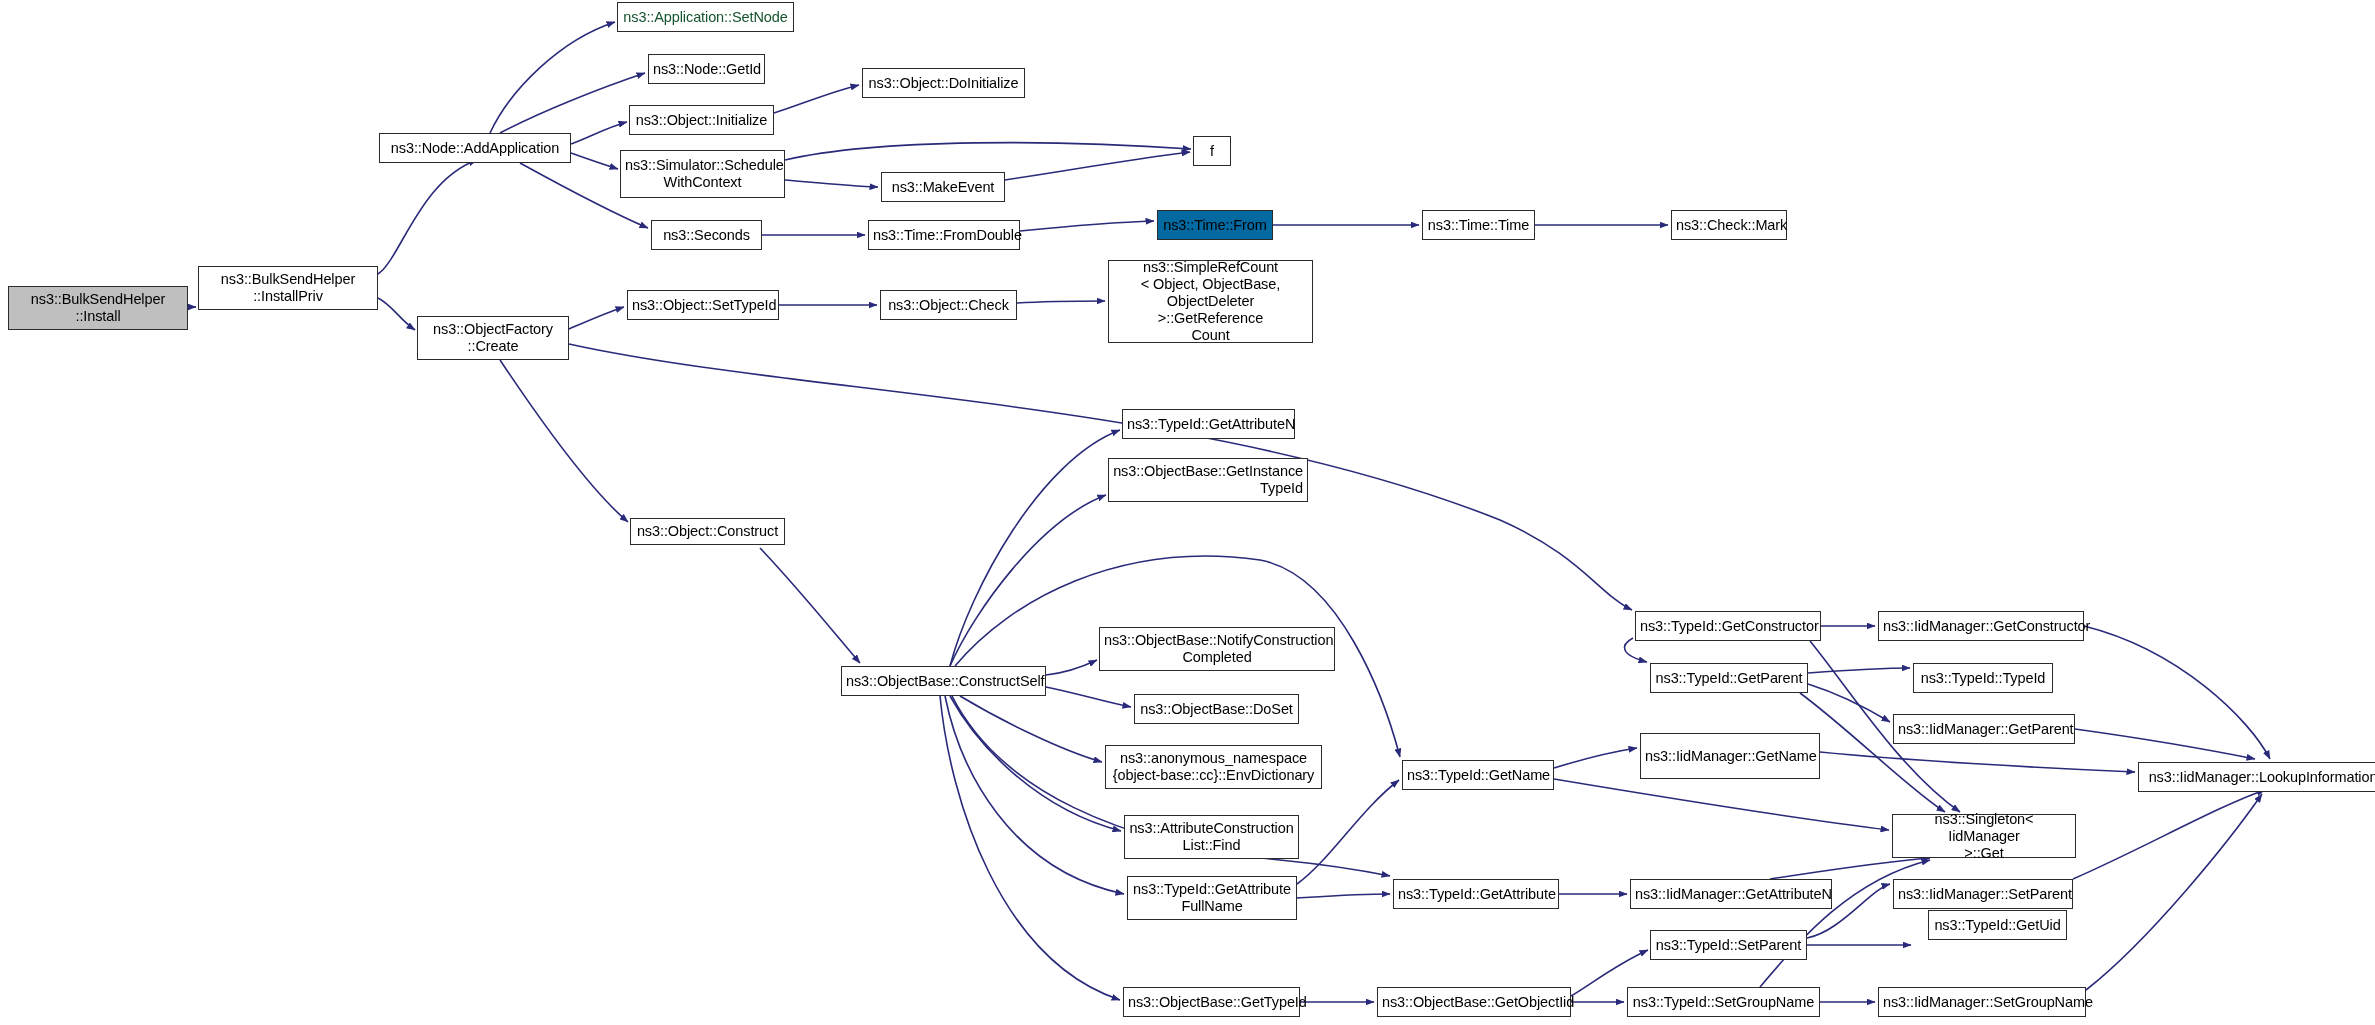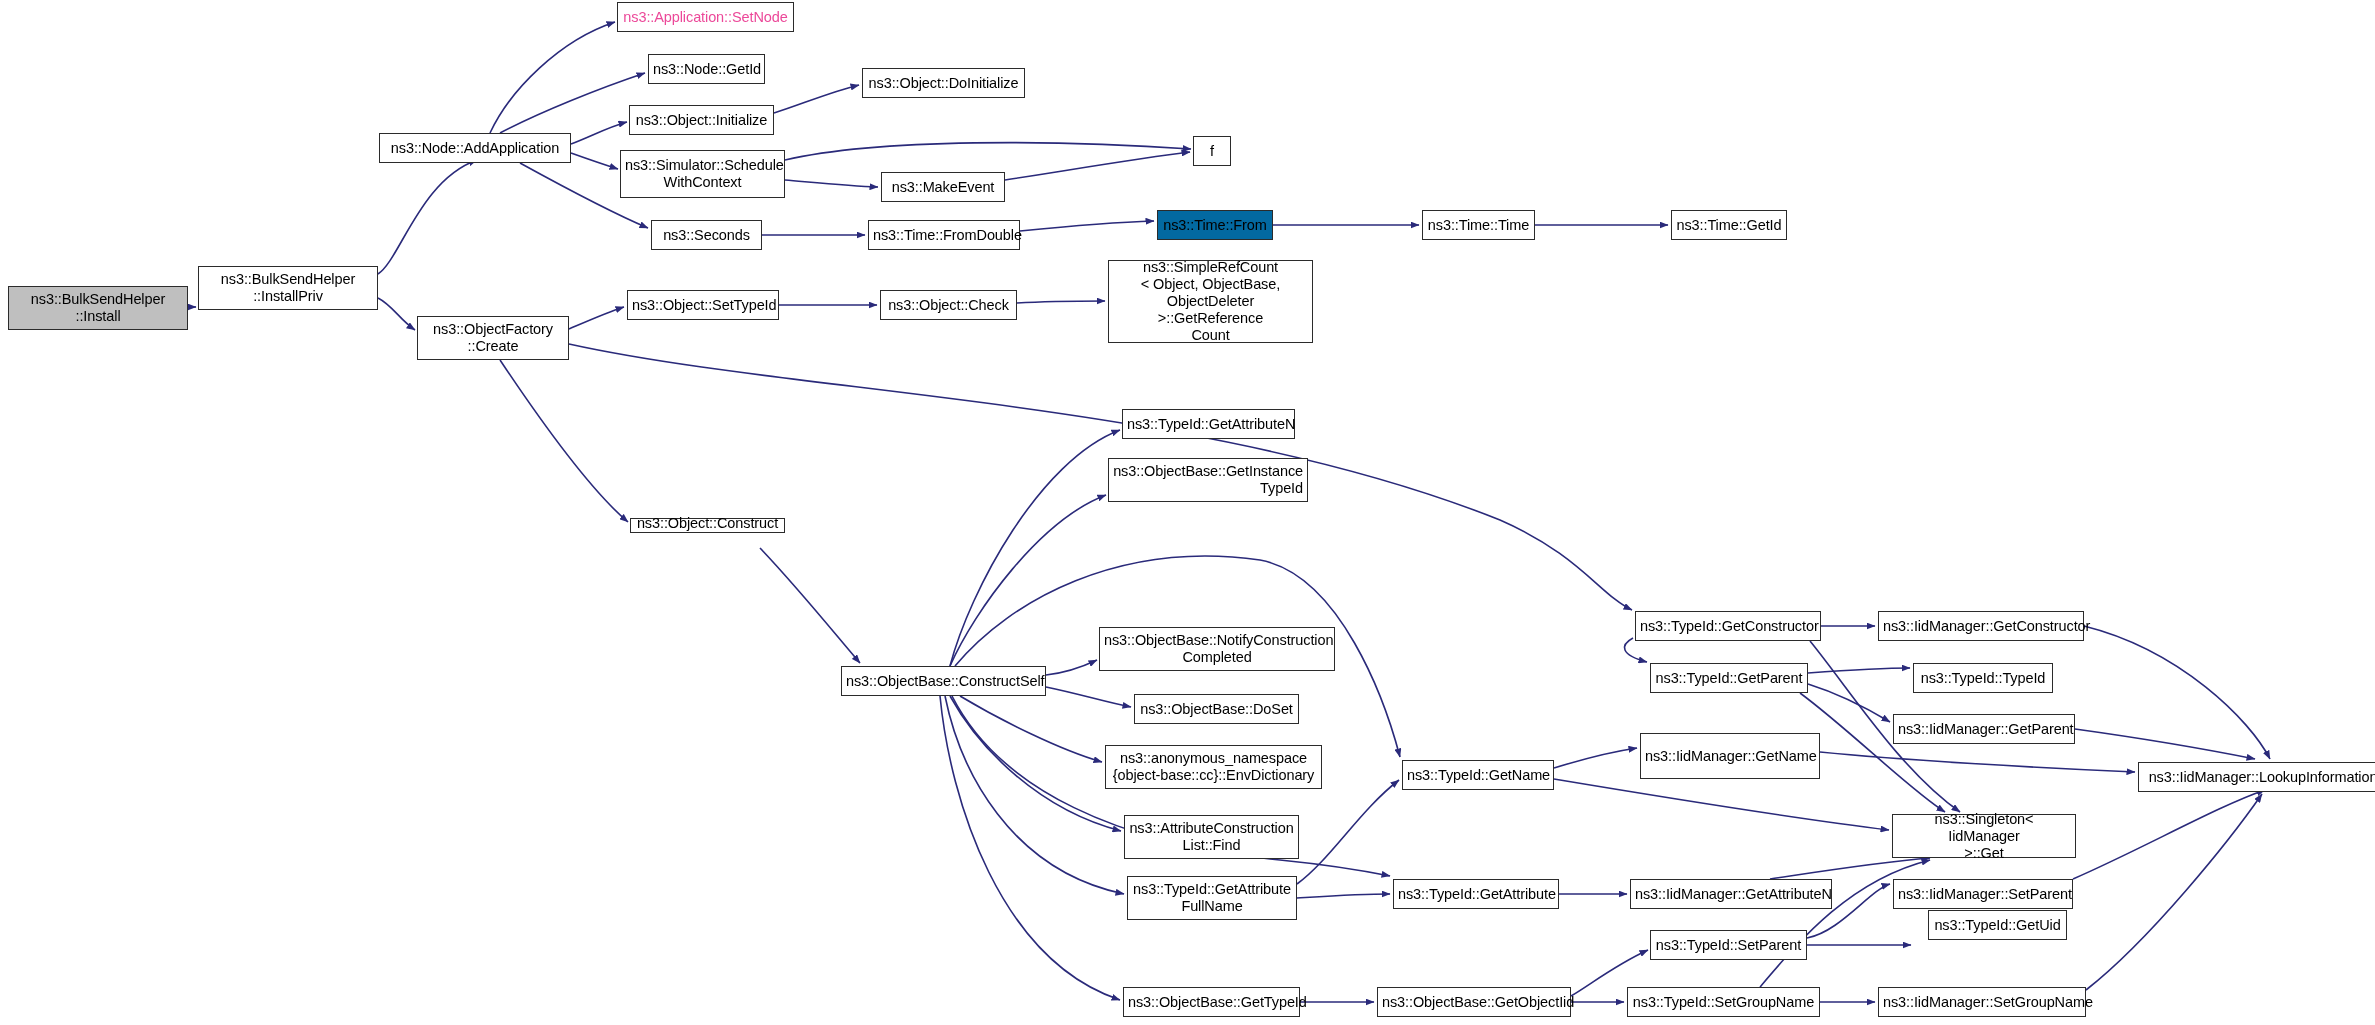--- a/index.html
+++ b/index.html
@@ -82,42 +82,42 @@
         <path d="M 1760,987 C 1800,940 1850,880 1930,860" marker-end="url(#arrow)"></path>
         <path d="M 1770,879 C 1830,870 1880,862 1930,858" marker-end="url(#arrow)"></path>
       </g>
   </svg>
   <div id="node-layer">
       <div class="node root" style="left: 8px; top: 286px; width: 180px; height: 44px; border-color: rgb(43, 43, 43); background: rgb(191, 191, 191); color: rgb(0, 0, 0);"><span class="lbl">ns3::BulkSendHelper
 ::Install</span></div>
       <div class="node" style="left: 198px; top: 266px; width: 180px; height: 44px; border-color: rgb(43, 43, 43); background: rgb(255, 255, 255); color: rgb(0, 0, 0);"><span class="lbl">ns3::BulkSendHelper
 ::InstallPriv</span></div>
       <div class="node" style="left: 379px; top: 133px; width: 192px; height: 30px; border-color: rgb(43, 43, 43); background: rgb(255, 255, 255); color: rgb(0, 0, 0);"><span class="lbl">ns3::Node::AddApplication</span></div>
-      <div class="node" style="left: 617px; top: 2px; width: 177px; height: 30px; border-color: rgb(43, 43, 43); background: rgb(255, 255, 255); color: #ec4899;"><span class="lbl">ns3::Application::SetNode</span></div>
+      <div class="node" style="left: 617px; top: 2px; width: 177px; height: 30px; border-color: rgb(43, 43, 43); background: rgb(255, 255, 255); color: #14532d;"><span class="lbl">ns3::Application::SetNode</span></div>
       <div class="node" style="left: 648px; top: 54px; width: 117px; height: 30px; border-color: rgb(43, 43, 43); background: rgb(255, 255, 255); color: rgb(0, 0, 0);"><span class="lbl">ns3::Node::GetId</span></div>
       <div class="node" style="left: 629px; top: 105px; width: 145px; height: 30px; border-color: rgb(43, 43, 43); background: rgb(255, 255, 255); color: rgb(0, 0, 0);"><span class="lbl">ns3::Object::Initialize</span></div>
       <div class="node" style="left: 862px; top: 68px; width: 163px; height: 30px; border-color: rgb(43, 43, 43); background: rgb(255, 255, 255); color: rgb(0, 0, 0);"><span class="lbl">ns3::Object::DoInitialize</span></div>
       <div class="node" style="left: 620px; top: 150px; width: 165px; height: 48px; border-color: rgb(43, 43, 43); background: rgb(255, 255, 255); color: rgb(0, 0, 0);"><span class="lbl">ns3::Simulator::Schedule
 WithContext</span></div>
       <div class="node" style="left: 881px; top: 172px; width: 124px; height: 30px; border-color: rgb(43, 43, 43); background: rgb(255, 255, 255); color: rgb(0, 0, 0);"><span class="lbl">ns3::MakeEvent</span></div>
       <div class="node" style="left: 1193px; top: 136px; width: 38px; height: 30px; border-color: rgb(43, 43, 43); background: rgb(255, 255, 255); color: rgb(0, 0, 0);"><span class="lbl">f</span></div>
       <div class="node" style="left: 651px; top: 220px; width: 111px; height: 30px; border-color: rgb(43, 43, 43); background: rgb(255, 255, 255); color: rgb(0, 0, 0);"><span class="lbl">ns3::Seconds</span></div>
       <div class="node" style="left: 868px; top: 220px; width: 152px; height: 30px; border-color: rgb(43, 43, 43); background: rgb(255, 255, 255); color: rgb(0, 0, 0);"><span class="lbl">ns3::Time::FromDouble</span></div>
       <div class="node" style="left: 1157px; top: 210px; width: 116px; height: 30px; border-color: rgb(43, 43, 43); background: #0369a1; color: rgb(0, 0, 0);"><span class="lbl">ns3::Time::From</span></div>
       <div class="node" style="left: 1422px; top: 210px; width: 113px; height: 30px; border-color: rgb(43, 43, 43); background: rgb(255, 255, 255); color: rgb(0, 0, 0);"><span class="lbl">ns3::Time::Time</span></div>
-      <div class="node" style="left: 1671px; top: 210px; width: 116px; height: 30px; border-color: rgb(43, 43, 43); background: rgb(255, 255, 255); color: rgb(0, 0, 0);"><span class="lbl">ns3::Time::GetId</span></div>
+      <div class="node" style="left: 1671px; top: 210px; width: 116px; height: 30px; border-color: rgb(43, 43, 43); background: rgb(255, 255, 255); color: rgb(0, 0, 0);"><span class="lbl">ns3::Check::Mark</span></div>
       <div class="node" style="left: 417px; top: 316px; width: 152px; height: 44px; border-color: rgb(43, 43, 43); background: rgb(255, 255, 255); color: rgb(0, 0, 0);"><span class="lbl">ns3::ObjectFactory
 ::Create</span></div>
       <div class="node" style="left: 627px; top: 290px; width: 152px; height: 30px; border-color: rgb(43, 43, 43); background: rgb(255, 255, 255); color: rgb(0, 0, 0);"><span class="lbl">ns3::Object::SetTypeId</span></div>
       <div class="node" style="left: 880px; top: 290px; width: 137px; height: 30px; border-color: rgb(43, 43, 43); background: rgb(255, 255, 255); color: rgb(0, 0, 0);"><span class="lbl">ns3::Object::Check</span></div>
       <div class="node" style="left: 1108px; top: 260px; width: 205px; height: 83px; border-color: rgb(43, 43, 43); background: rgb(255, 255, 255); color: rgb(0, 0, 0);"><span class="lbl">ns3::SimpleRefCount
 &lt; Object, ObjectBase,
  ObjectDeleter &gt;::GetReference
 Count</span></div>
-      <div class="node" style="left: 630px; top: 518px; width: 155px; height: 15px; border-color: rgb(43, 43, 43); background: rgb(255, 255, 255); color: rgb(0, 0, 0); align-items: flex-end;"><span class="lbl">ns3::Object::Construct</span></div>
+      <div class="node" style="left: 630px; top: 518px; width: 155px; height: 27px; border-color: rgb(43, 43, 43); background: rgb(255, 255, 255); color: rgb(0, 0, 0);"><span class="lbl">ns3::Object::Construct</span></div>
       <div class="node" style="left: 841px; top: 666px; width: 205px; height: 30px; border-color: rgb(43, 43, 43); background: rgb(255, 255, 255); color: rgb(0, 0, 0);"><span class="lbl">ns3::ObjectBase::ConstructSelf</span></div>
       <div class="node" style="left: 1122px; top: 409px; width: 173px; height: 30px; border-color: rgb(43, 43, 43); background: rgb(255, 255, 255); color: rgb(0, 0, 0);"><span class="lbl">ns3::TypeId::GetAttributeN</span></div>
       <div class="node" style="left: 1108px; top: 458px; width: 200px; height: 44px; border-color: rgb(43, 43, 43); background: rgb(255, 255, 255); color: rgb(0, 0, 0); text-align: right;"><span class="lbl">ns3::ObjectBase::GetInstance
 TypeId</span></div>
       <div class="node" style="left: 1099px; top: 627px; width: 236px; height: 44px; border-color: rgb(43, 43, 43); background: rgb(255, 255, 255); color: rgb(0, 0, 0);"><span class="lbl">ns3::ObjectBase::NotifyConstruction
 Completed</span></div>
       <div class="node" style="left: 1134px; top: 694px; width: 165px; height: 30px; border-color: rgb(43, 43, 43); background: rgb(255, 255, 255); color: rgb(0, 0, 0);"><span class="lbl">ns3::ObjectBase::DoSet</span></div>
       <div class="node" style="left: 1105px; top: 745px; width: 217px; height: 44px; border-color: rgb(43, 43, 43); background: rgb(255, 255, 255); color: rgb(0, 0, 0);"><span class="lbl">ns3::anonymous_namespace
 {object-base::cc}::EnvDictionary</span></div>
       <div class="node" style="left: 1124px; top: 815px; width: 175px; height: 44px; border-color: rgb(43, 43, 43); background: rgb(255, 255, 255); color: rgb(0, 0, 0);"><span class="lbl">ns3::AttributeConstruction

